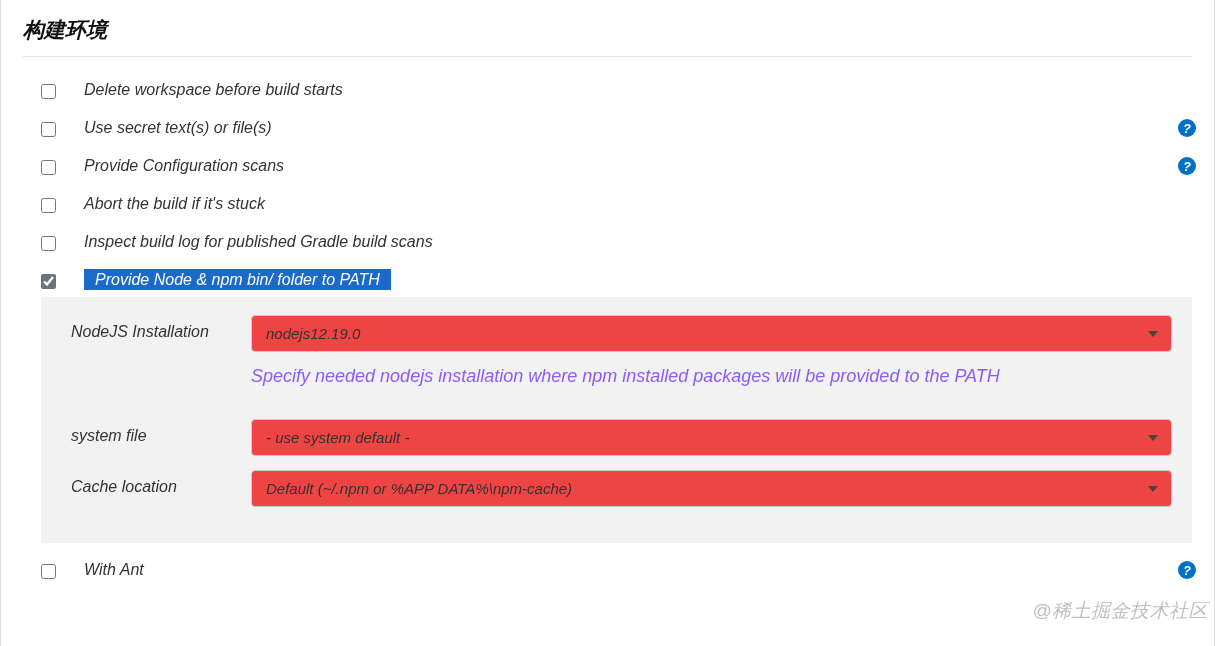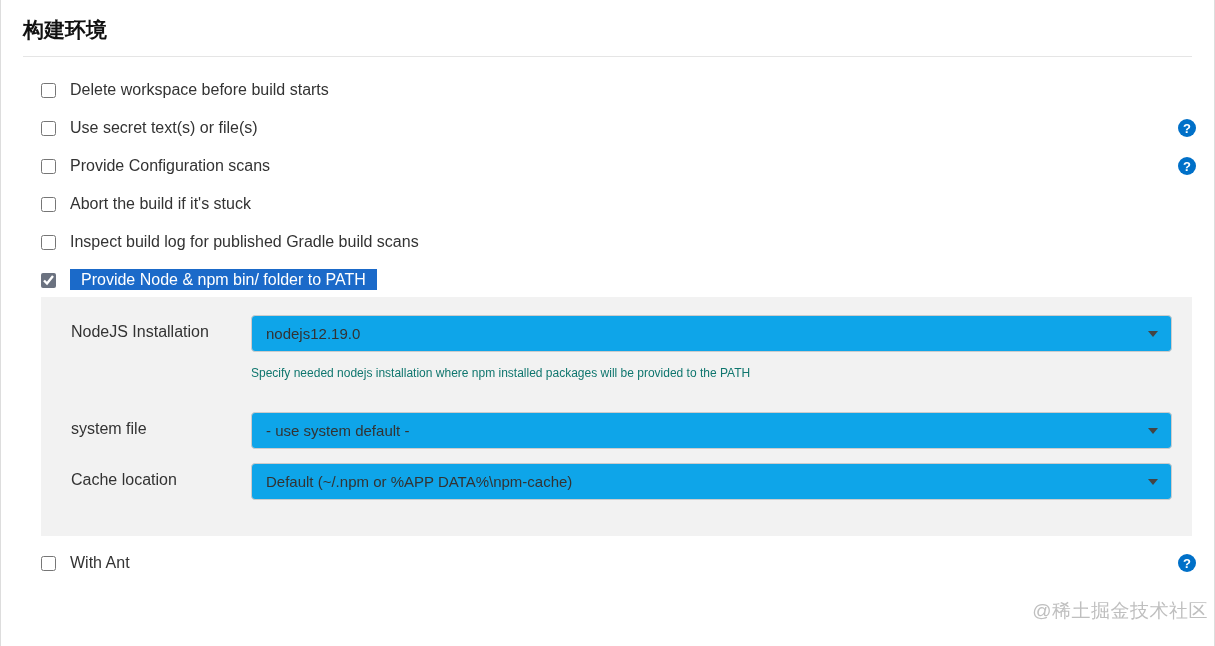--- a/index.html
+++ b/index.html
@@ -1,15 +1,15 @@
 <!DOCTYPE html>
 <html><head>
 <meta charset="utf-8">
 <style>
-  * { box-sizing: border-box; }
+  * { box-sizing: border-box; font-style: italic; }
   body {
     margin: 0;
     font-family: "Segoe UI", -apple-system, Helvetica, Arial, sans-serif;
     font-size: 16px;
     color: #333;
     background: #fff;
   }
   .page {
     width: 1215px;
     height: 646px;
@@ -24,22 +24,22 @@
     color: #111;
     padding: 6px 0 12px 0;
     border-bottom: 1px solid #e5e5e5;
     margin-bottom: 14px;
   }
   .options {
     padding-left: 18px;
   }
   .opt-row {
     display: flex;
-    align-items: center;
-    gap: 14px;
+    align-items: flex-end;
+    gap: 28px;
     padding: 10px 0;
     position: relative;
   }
   .opt-row label {
     color: #333;
     cursor: pointer;
   }
   input[type="checkbox"] {
     width: 15px;
     height: 15px;
@@ -88,43 +88,43 @@
   }
   .select-wrap {
     position: relative;
     width: 100%;
   }
   .select-wrap select {
     width: 100%;
     padding: 9px 46px 9px 14px;
     font-size: 15px;
     color: #333;
-    background: #0ea5e9;
+    background: #ef4444;
     border: 1px solid #ccc;
     border-radius: 4px;
     appearance: none;
     -webkit-appearance: none;
     cursor: pointer;
   }
   .select-wrap::after {
     content: "";
     position: absolute;
     right: 14px;
     top: 50%;
     width: 0;
     height: 0;
     border-left: 5px solid transparent;
     border-right: 5px solid transparent;
     border-top: 6px solid #444;
     transform: translateY(-50%);
     pointer-events: none;
   }
   .field-help {
-    color: #0f766e;
-    font-size: 12px;
+    color: #8b5cf6;
+    font-size: 18px;
     padding: 14px 0 18px 0;
   }
   .watermark {
     position: absolute;
     right: 6px;
     bottom: 22px;
     color: #bfbfbf;
     font-size: 19px;
     letter-spacing: 0.5px;
   }

